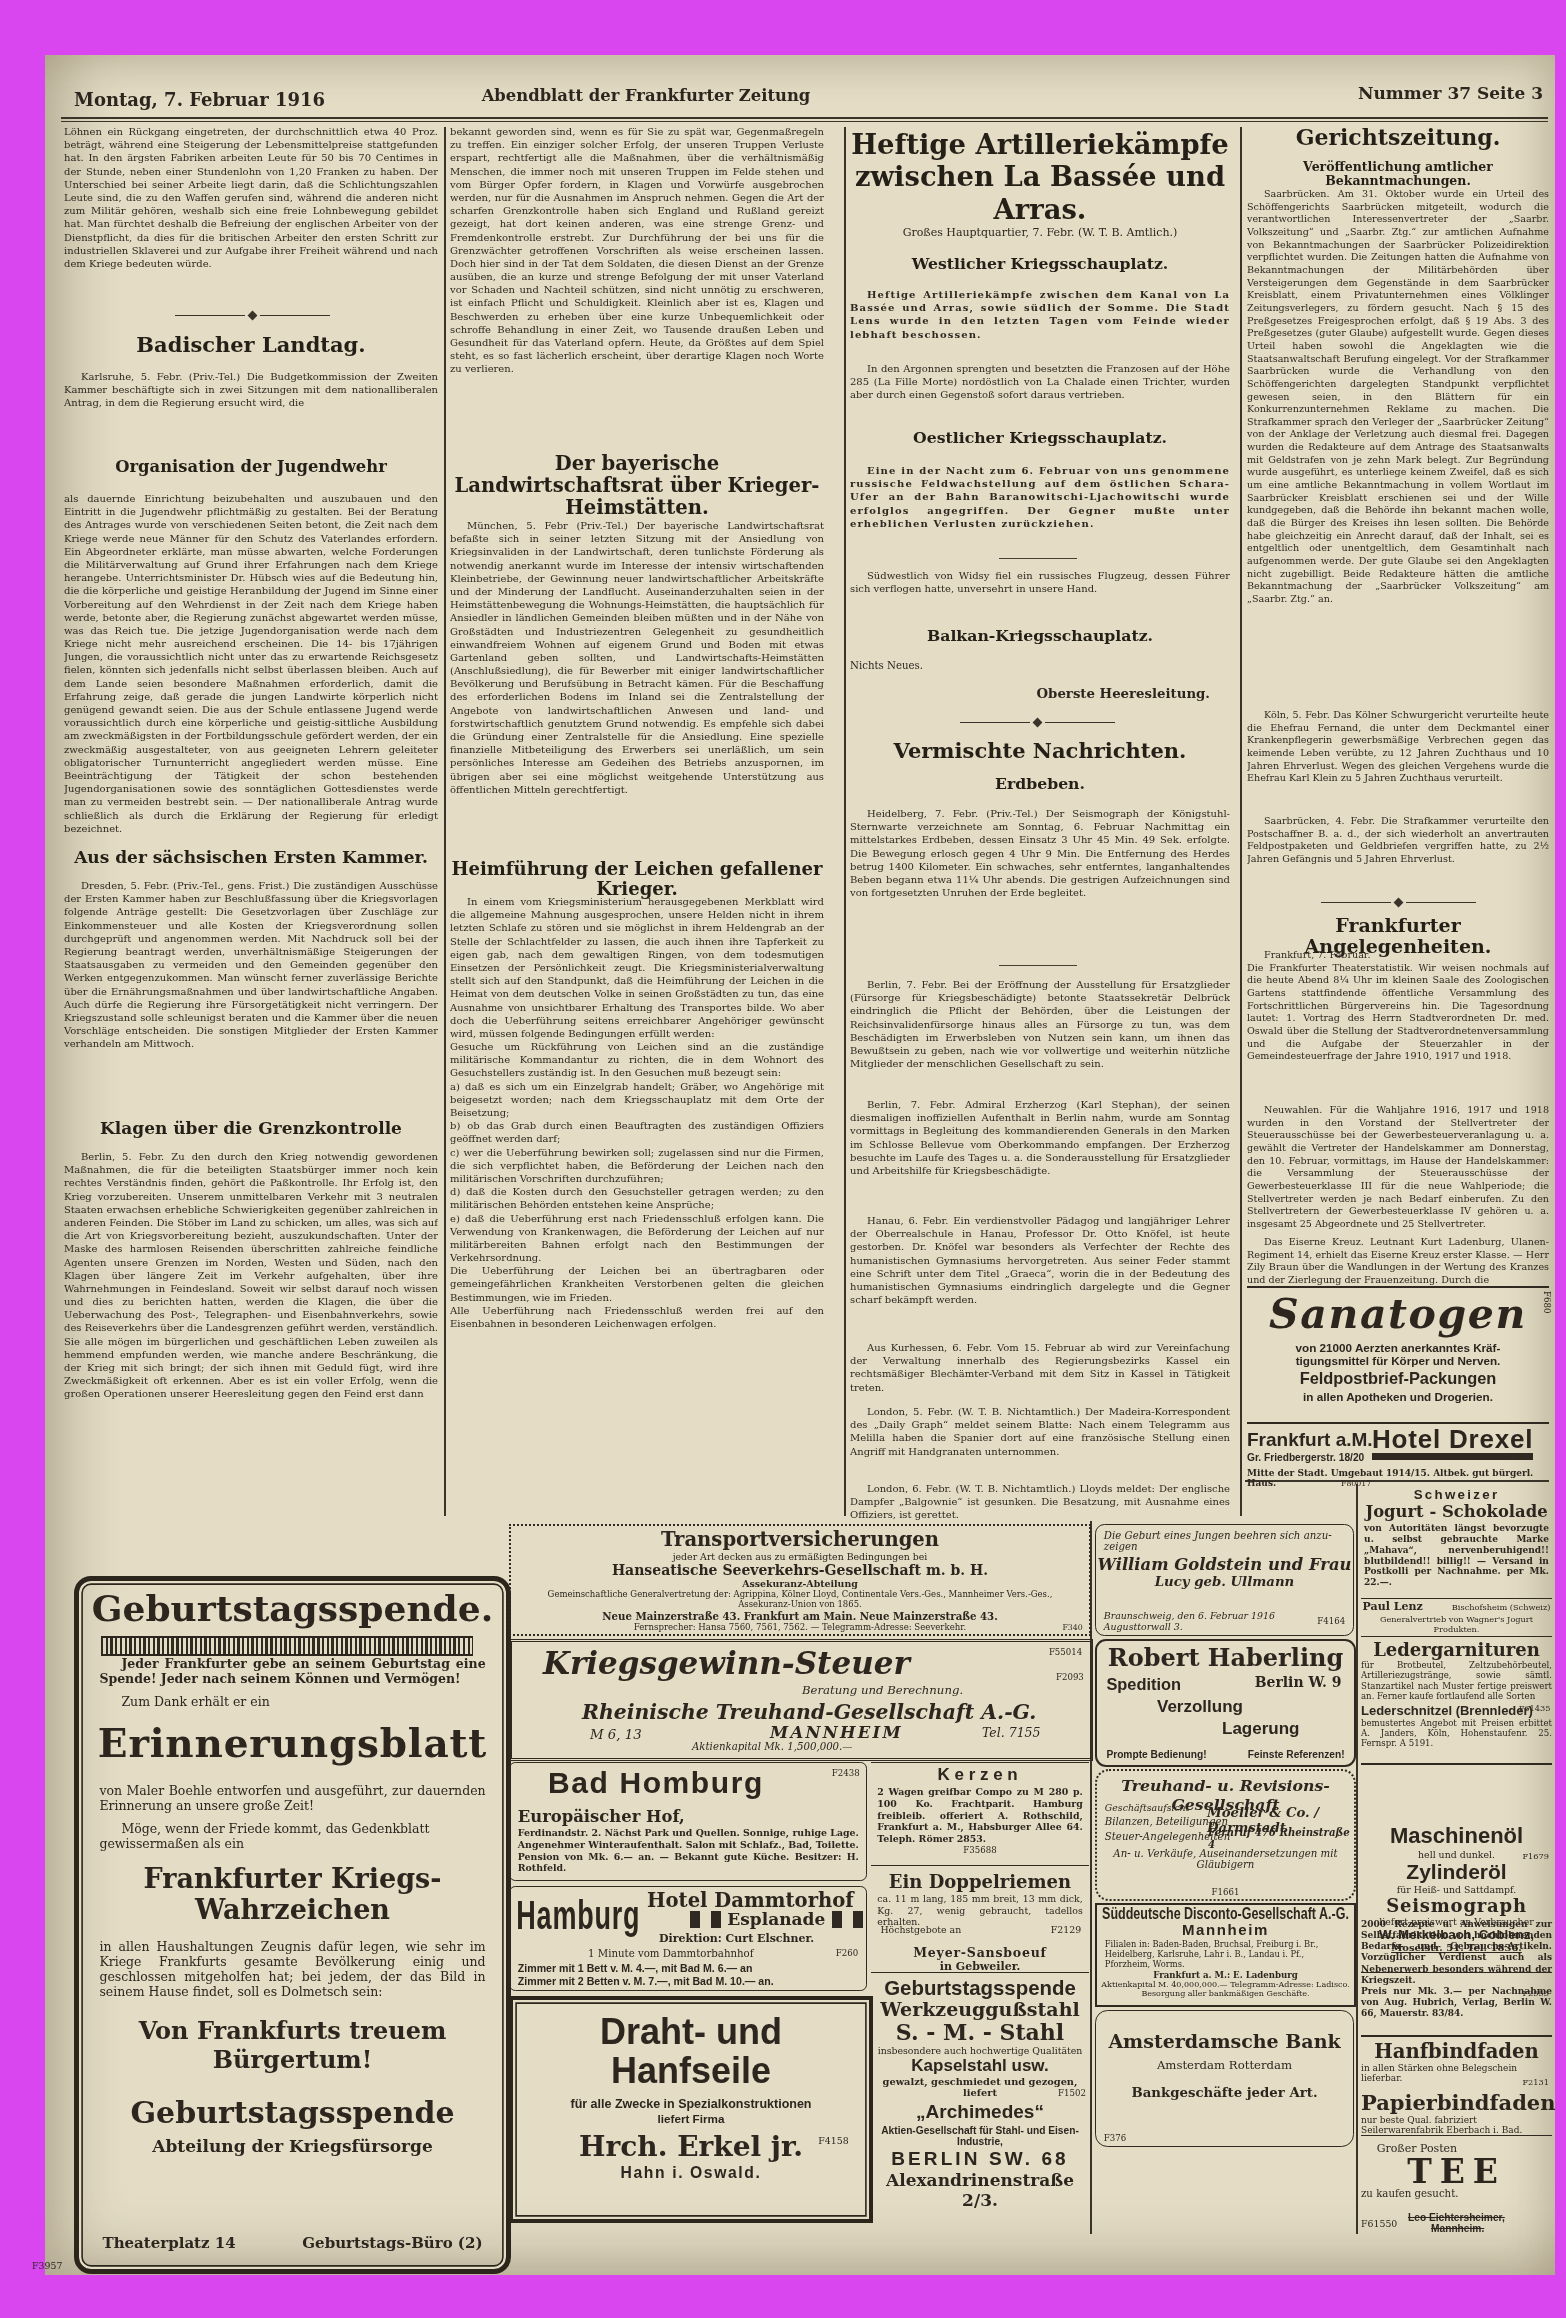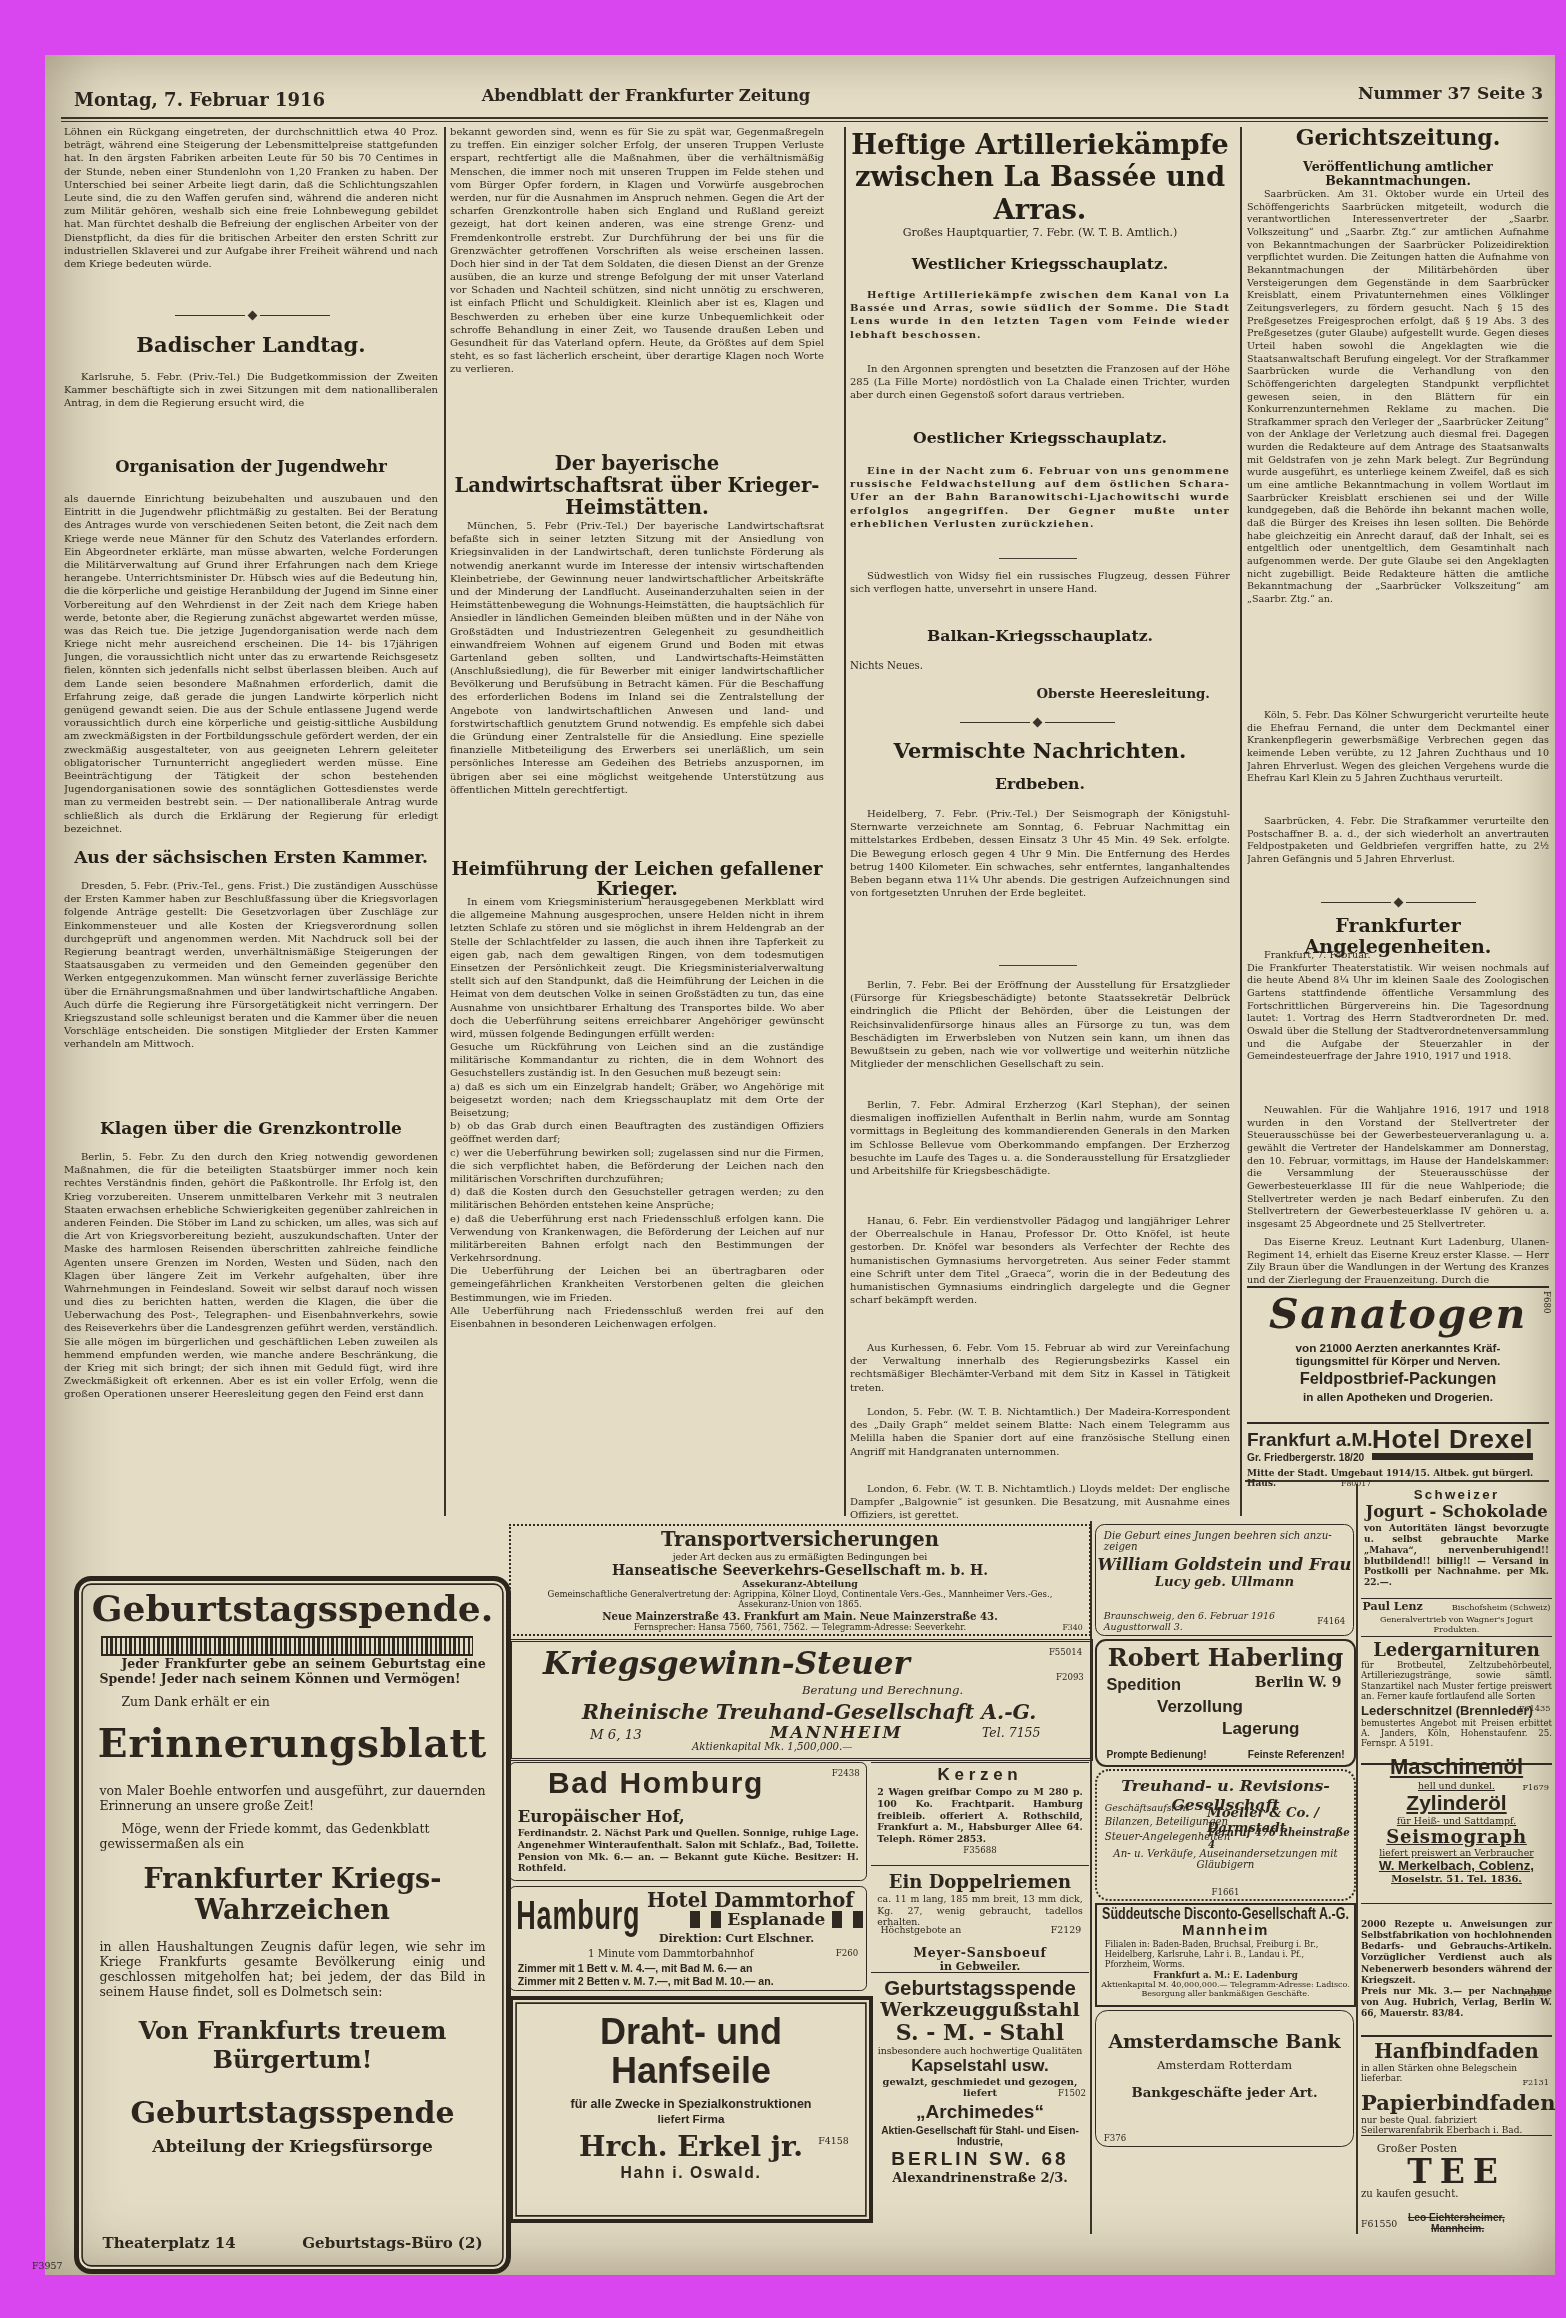--- a/index.html
+++ b/index.html
@@ -221,21 +221,21 @@
     <div class="sans b c" style="font-size:20.4px;">Geburtstagsspende</div>
     <div class="ser b c" style="font-size:19px;margin-top:-1.6px;">Werkzeuggußstahl</div>
     <div class="ser b c" style="font-size:22px;margin-top:-1.6px;">S. - M. - Stahl</div>
     <div class="ser c" style="font-size:9.4px;">insbesondere auch hochwertige Qualitäten</div>
     <div class="sans b c" style="font-size:17px;">Kapselstahl usw.</div>
     <div class="ser b c" style="font-size:9.8px;">gewalzt, geschmiedet und gezogen, liefert</div>
     <div class="abs ser" style="right:3.1px;top:111px;font-size:8.6px;">F1502</div>
     <div class="sans b c" style="font-size:19px;margin-top:3.1px;">„Archimedes“</div>
     <div class="sans b c" style="font-size:10.2px;margin-top:1.6px;">Aktien-Gesellschaft für Stahl- und Eisen-Industrie,</div>
     <div class="sans b c" style="font-size:19px;letter-spacing:3.1px;margin-top:1.6px;">BERLIN SW. 68</div>
-    <div class="ser b c" style="font-size:13px;">Alexandrinenstraße 2/3.</div>
+    <div class="ser b c" style="font-size:17px;">Alexandrinenstraße 2/3.</div>
   </div>
 
   <div class="adbox" style="left:1095px;top:1524px;width:257px;height:110px;border-radius:9.4px;">
     <div class="ser i" style="font-size:10.2px;margin:4.7px 7.8px 0;">Die Geburt eines Jungen beehren sich anzu-</div>
     <div class="ser i" style="font-size:10.2px;margin:0 7.8px;">zeigen</div>
     <div class="ser b i c" style="font-size:16.4px;margin-top:3.1px;">William Goldstein und Frau</div>
     <div class="ser b i c" style="font-size:13.3px;">Lucy geb. Ullmann</div>
     <div class="abs ser i" style="left:7.8px;bottom:14px;font-size:9.4px;">Braunschweig, den 6. Februar 1916</div>
     <div class="abs ser i" style="left:7.8px;bottom:3.1px;font-size:9.4px;">Augusttorwall 3.</div>
     <div class="abs ser" style="right:7.8px;bottom:9.4px;font-size:8.6px;">F4164</div>
@@ -289,21 +289,21 @@
     <div class="abs ser" style="right:1.6px;top:1.6px;font-size:8.2px;">Bischofsheim (Schweiz)</div>
     <div class="ser" style="margin-top:14px;font-size:8.2px;text-align:center;">Generalvertrieb von Wagner's Jogurt Produkten.</div>
   </div>
   <div class="abs" style="left:1361px;top:1639px;width:191px;height:124px;border-bottom:2.3px solid #2f2921;">
     <div class="ser b c" style="font-size:18px;">Ledergarnituren</div>
     <div class="ser" style="font-size:8.6px;text-align:justify;line-height:1.2;">für Brotbeutel, Zeltzubehörbeutel, Artilleriezugstränge, sowie sämtl. Stanzartikel nach Muster fertige preiswert an. Ferner kaufe fortlaufend alle Sorten</div>
     <div class="abs ser" style="right:1.6px;top:64px;font-size:8.2px;">F61435</div>
     <div class="sans b" style="font-size:13px;margin-top:1.6px;">Lederschnitzel  (Brennleder)</div>
     <div class="ser" style="font-size:8.6px;text-align:justify;line-height:1.2;">bemustertes Angebot mit Preisen erbittet A. Janders, Köln, Hohenstaufenr. 25. Fernspr. A 5191.</div>
   </div>
-  <div class="abs" style="left:1361px;top:1754px;width:191px;height:149px;border-bottom:1.6px solid #2f2921;text-decoration:underline;">
+  <div class="abs" style="left:1361px;top:1823px;width:191px;height:149px;border-bottom:1.6px solid #2f2921;">
     <div class="sans b c" style="font-size:22px;">Maschinenöl</div>
     <div class="ser c" style="font-size:9.4px;">hell und dunkel.</div>
     <div class="abs ser" style="right:3.1px;top:28px;font-size:8.2px;">F1679</div>
     <div class="sans b c" style="font-size:21px;">Zylinderöl</div>
     <div class="ser c" style="font-size:9.4px;">für Heiß- und Sattdampf.</div>
     <div class="ser b c" style="font-size:18px;letter-spacing:0.8px;">Seismograph</div>
     <div class="ser c" style="font-size:9.4px;">liefert preiswert an Verbraucher</div>
     <div class="sans b c" style="font-size:13.3px;">W. Merkelbach, Coblenz,</div>
     <div class="ser b c" style="font-size:10px;text-decoration:underline;">Moselstr. 51.   Tel. 1836.</div>
   </div>

